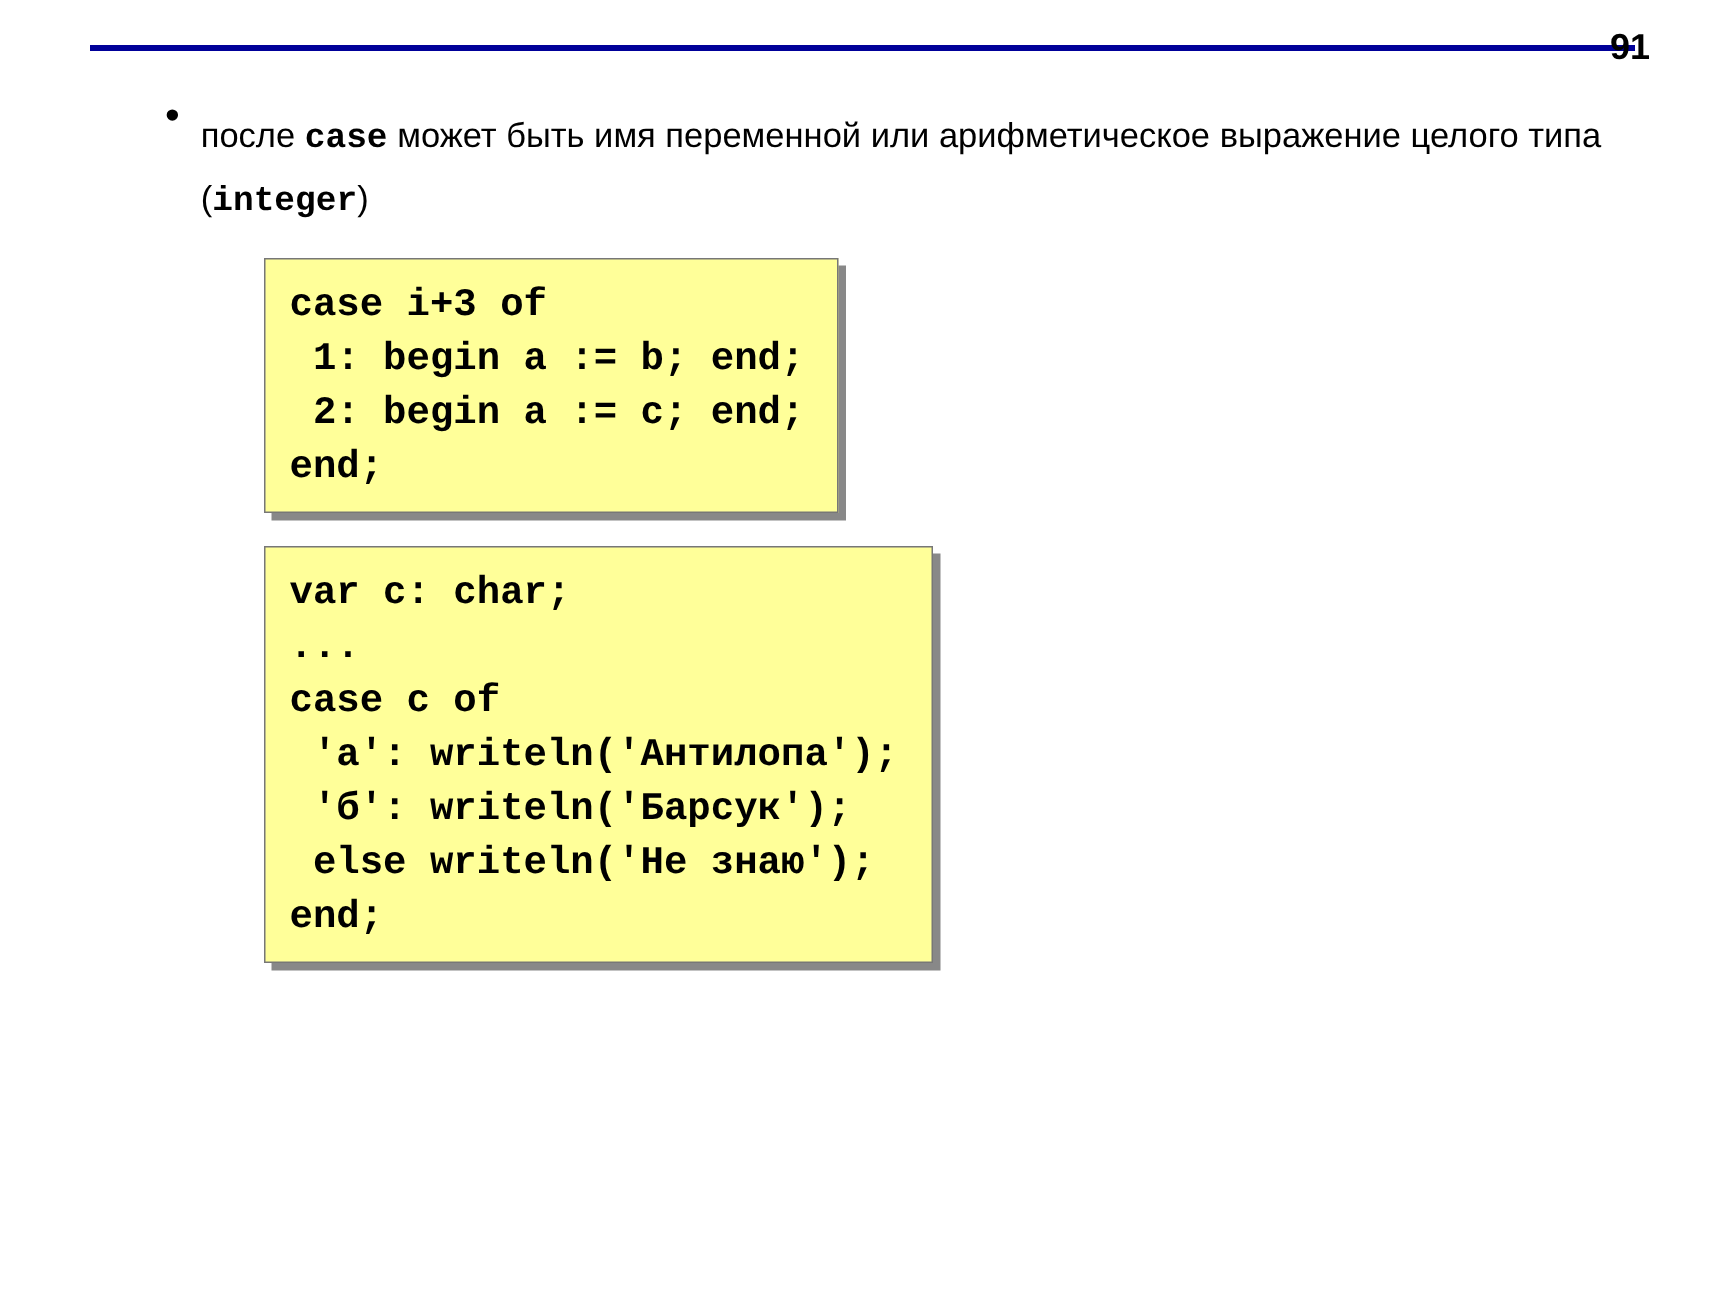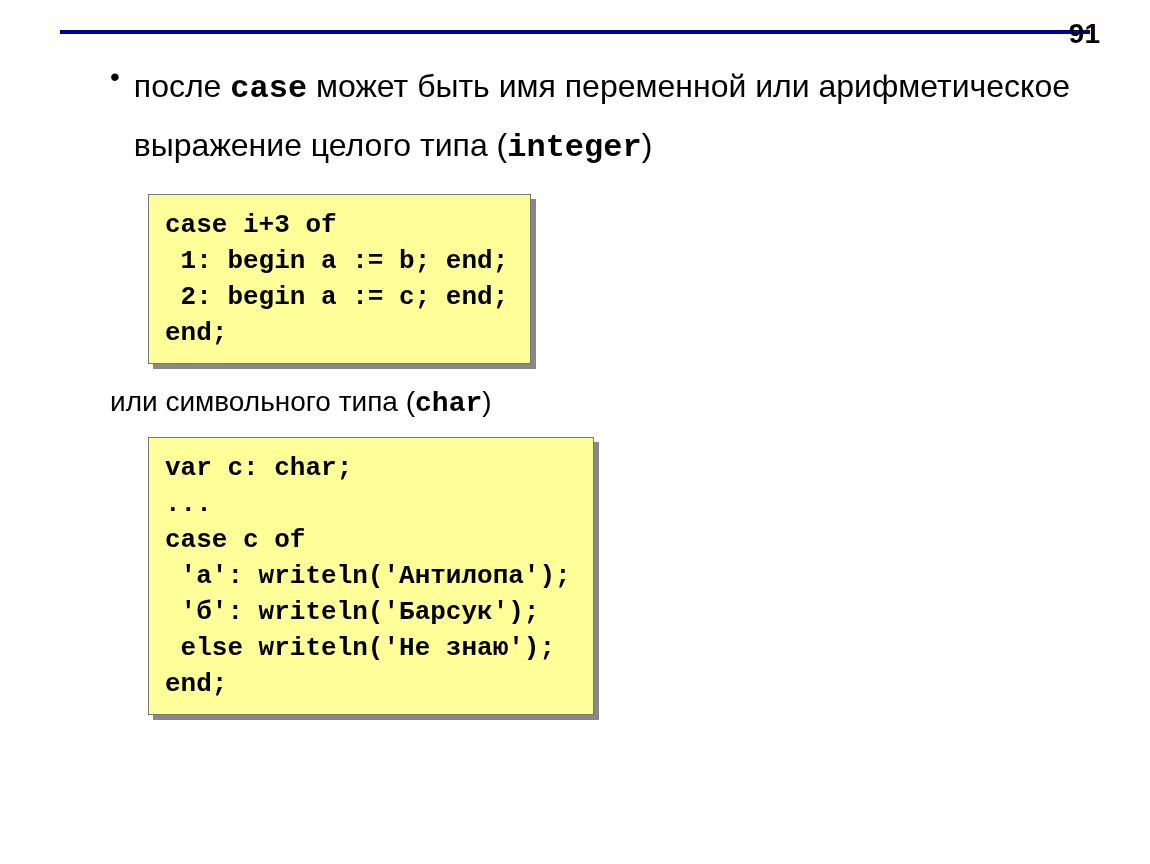--- a/index.html
+++ b/index.html
@@ -15,21 +15,21 @@
     position: relative;
     width: 1150px;
     height: 864px;
     box-sizing: border-box;
     padding: 30px 60px 20px 60px;
   }
   .page-number {
     position: absolute;
     top: 18px;
     right: 50px;
-    font-size: 28px;
+    font-size: 24px;
     font-weight: bold;
   }
   .title {
     font-size: 40px;
     font-weight: bold;
     margin: 0 0 6px 0;
   }
   .rule {
     border: none;
     border-top: 4px solid #000099;
@@ -47,29 +47,30 @@
     align-items: flex-start;
     margin-left: 50px;
     margin-bottom: 18px;
   }
   .bullet-dot {
     font-size: 28px;
     line-height: 38px;
     margin-right: 14px;
   }
   .bullet-text {
-    font-size: 32px;
-    line-height: 57px;
+    font-size: 23px;
+    line-height: 40px;
+    margin-top: 12px;
   }
   .mono {
     font-family: "Courier New", Courier, monospace;
     font-weight: bold;
   }
   .code-wrap {
-    margin-left: 88px;
+    margin-left: 116px;
     margin-bottom: 22px;
   }
   .code-box {
     display: inline-block;
     background: #ffff99;
     border: 1px solid #777;
     box-shadow: 5px 5px 0 #888;
     padding: 12px 22px 12px 16px;
     font-family: "Courier New", Courier, monospace;
     font-weight: bold;
@@ -99,23 +100,20 @@
     </span>
   </div>
 
   <div class="code-wrap">
     <div class="code-box">case i+3 of
  1: begin a := b; end;
  2: begin a := c; end;
 end;</div>
   </div>
 
-  <div class="mid-text">
-    <span>или символьного типа (</span><span class="mono">char</span><span>)</span>
-  </div>
 
   <div class="code-wrap">
     <div class="code-box">var c: char;
 ...
 case c of
  'а': writeln('Антилопа');
  'б': writeln('Барсук');
  else writeln('Не знаю');
 end;</div>
   </div>

